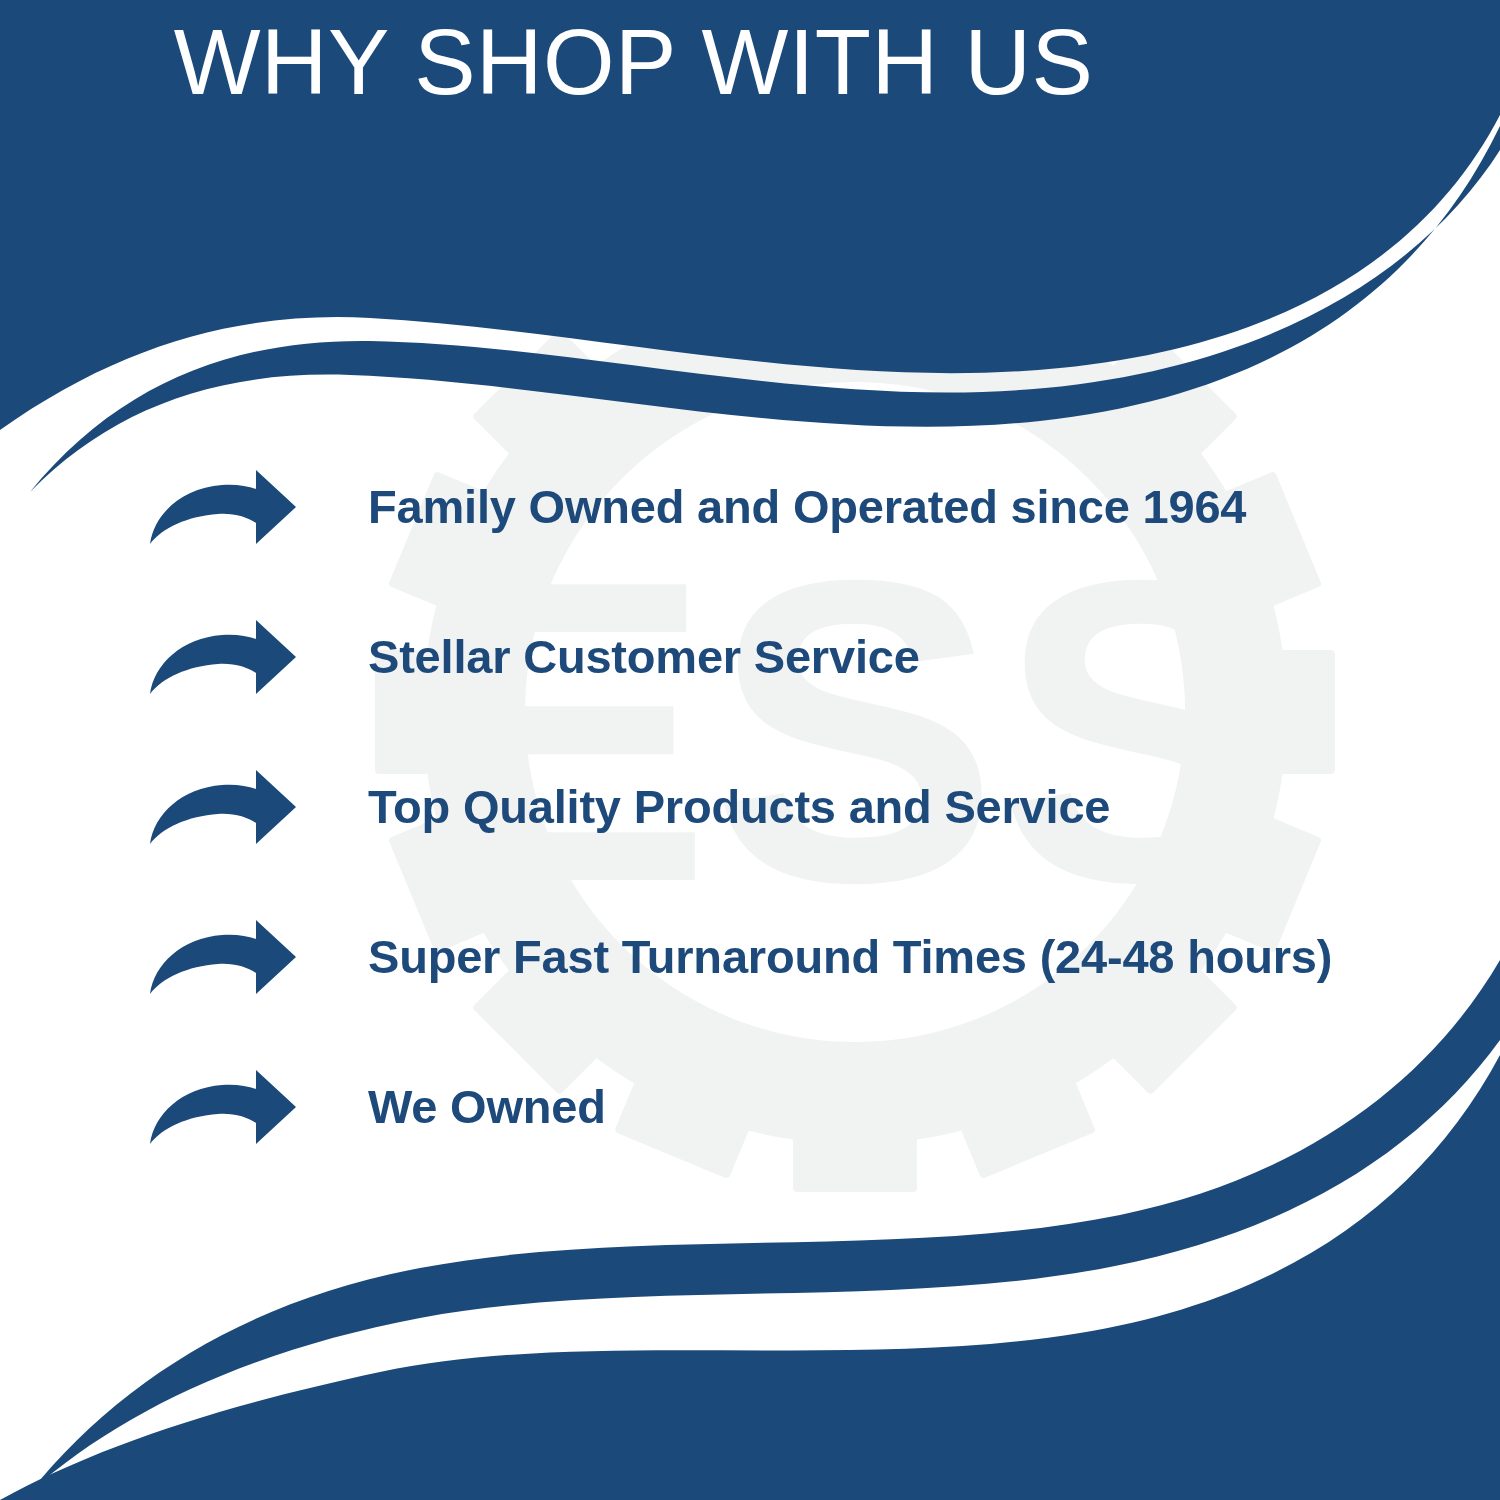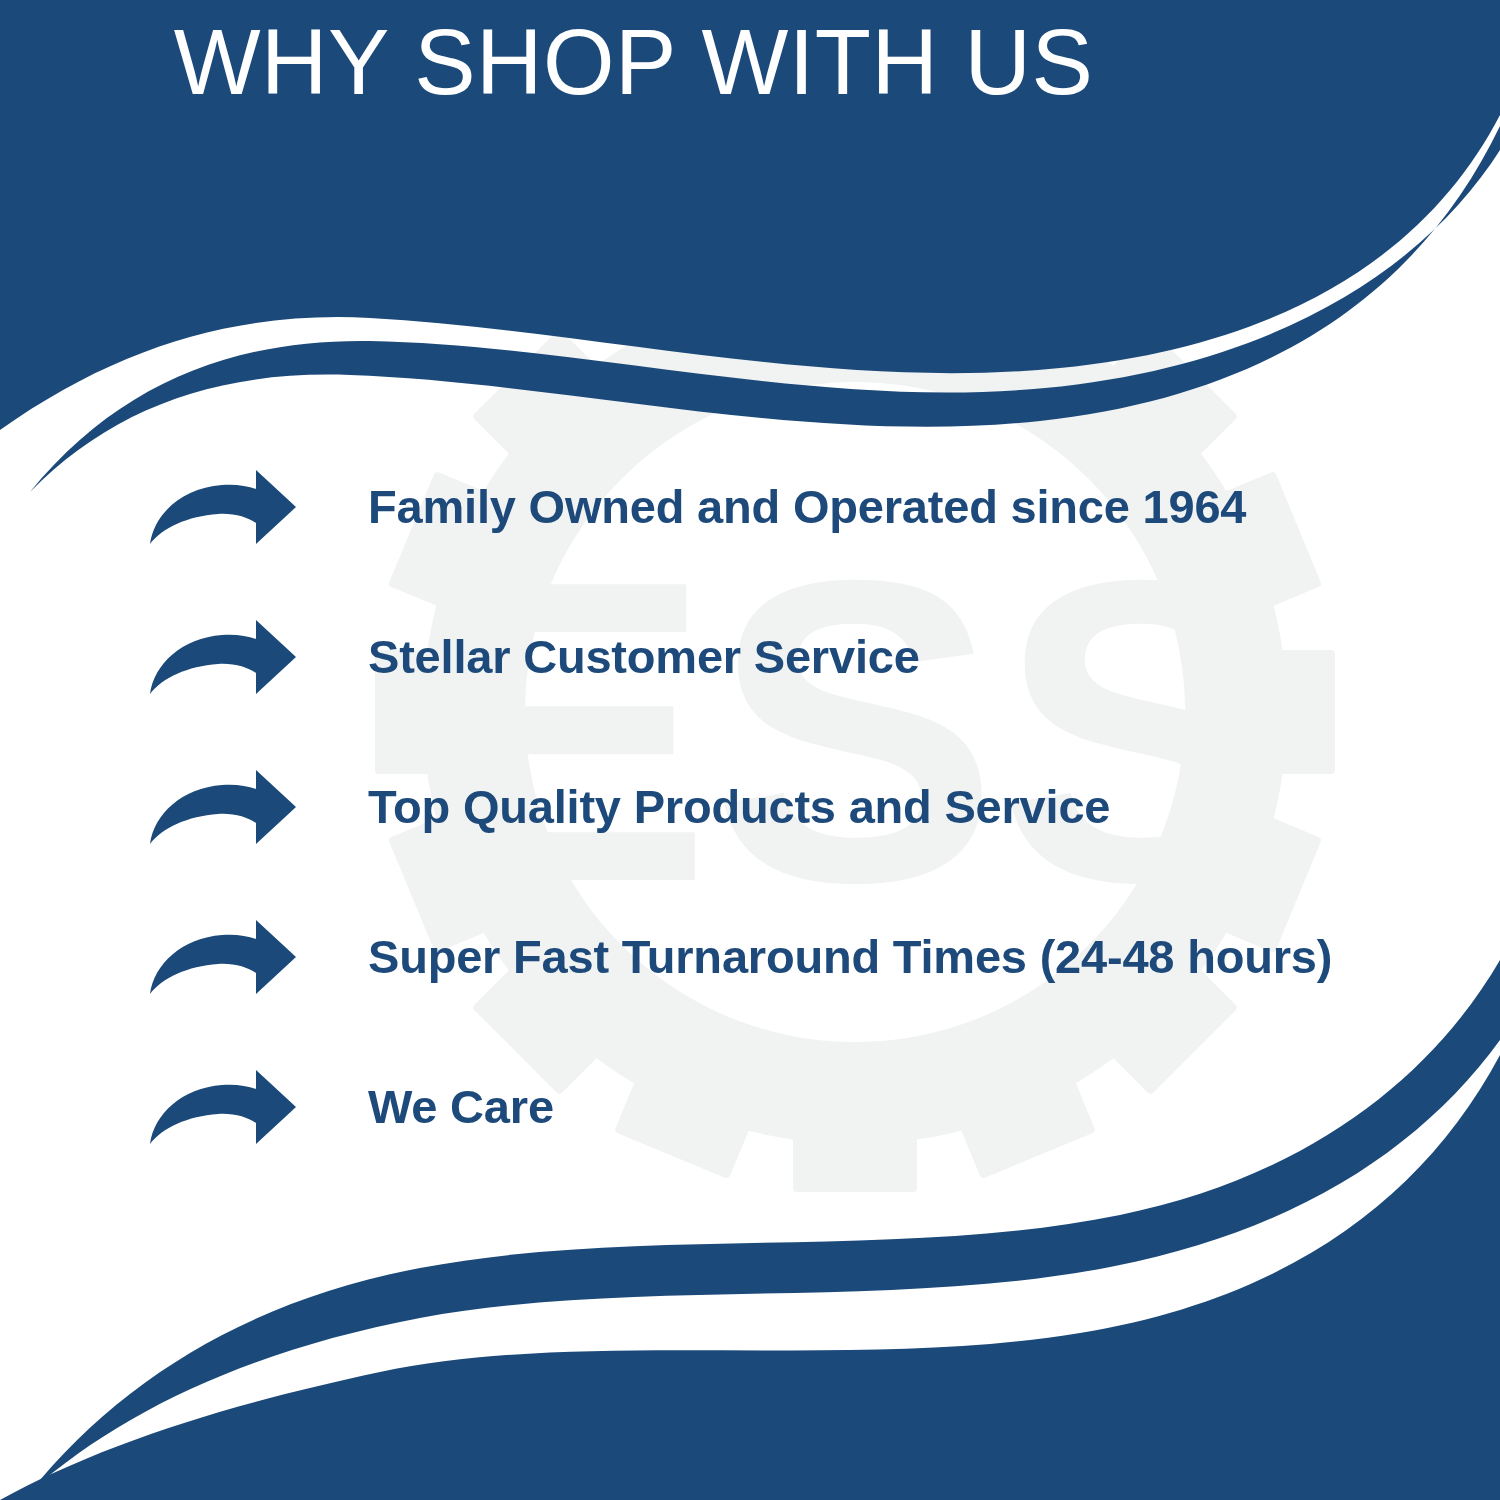--- a/index.html
+++ b/index.html
@@ -222,18 +222,18 @@
                    C6,46 34,20 74,17
                    C88,16 99,18 108,21
                    L108,2
                    L148,39
                    L108,76
                    L108,55
                    C99,49 86,45 70,46
                    C40,48 14,60 2,76 Z"></path>
         </svg>
       </span>
-      <span class="benefit-label">We Care</span>
+      <span class="benefit-label">We Owned</span>
     </div>
 
   </div>
 
 </div>
 
 </body></html>

